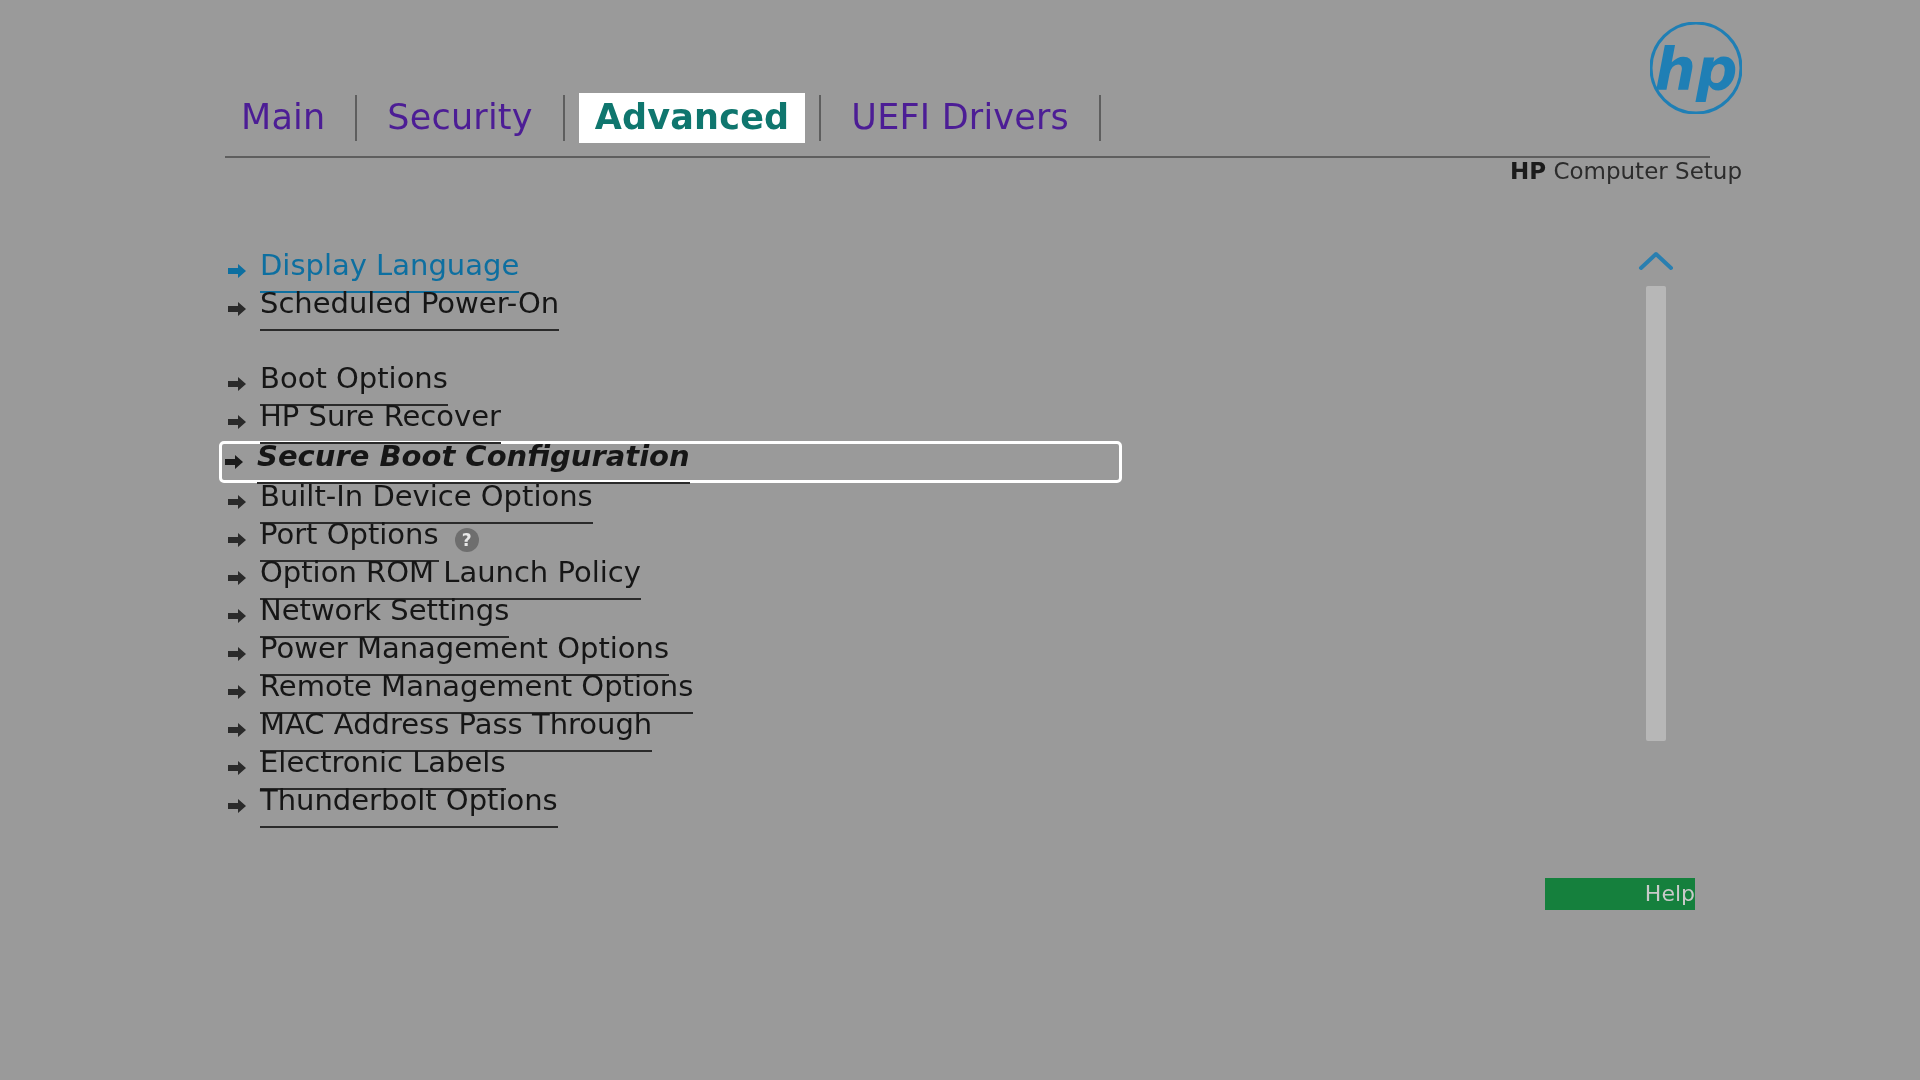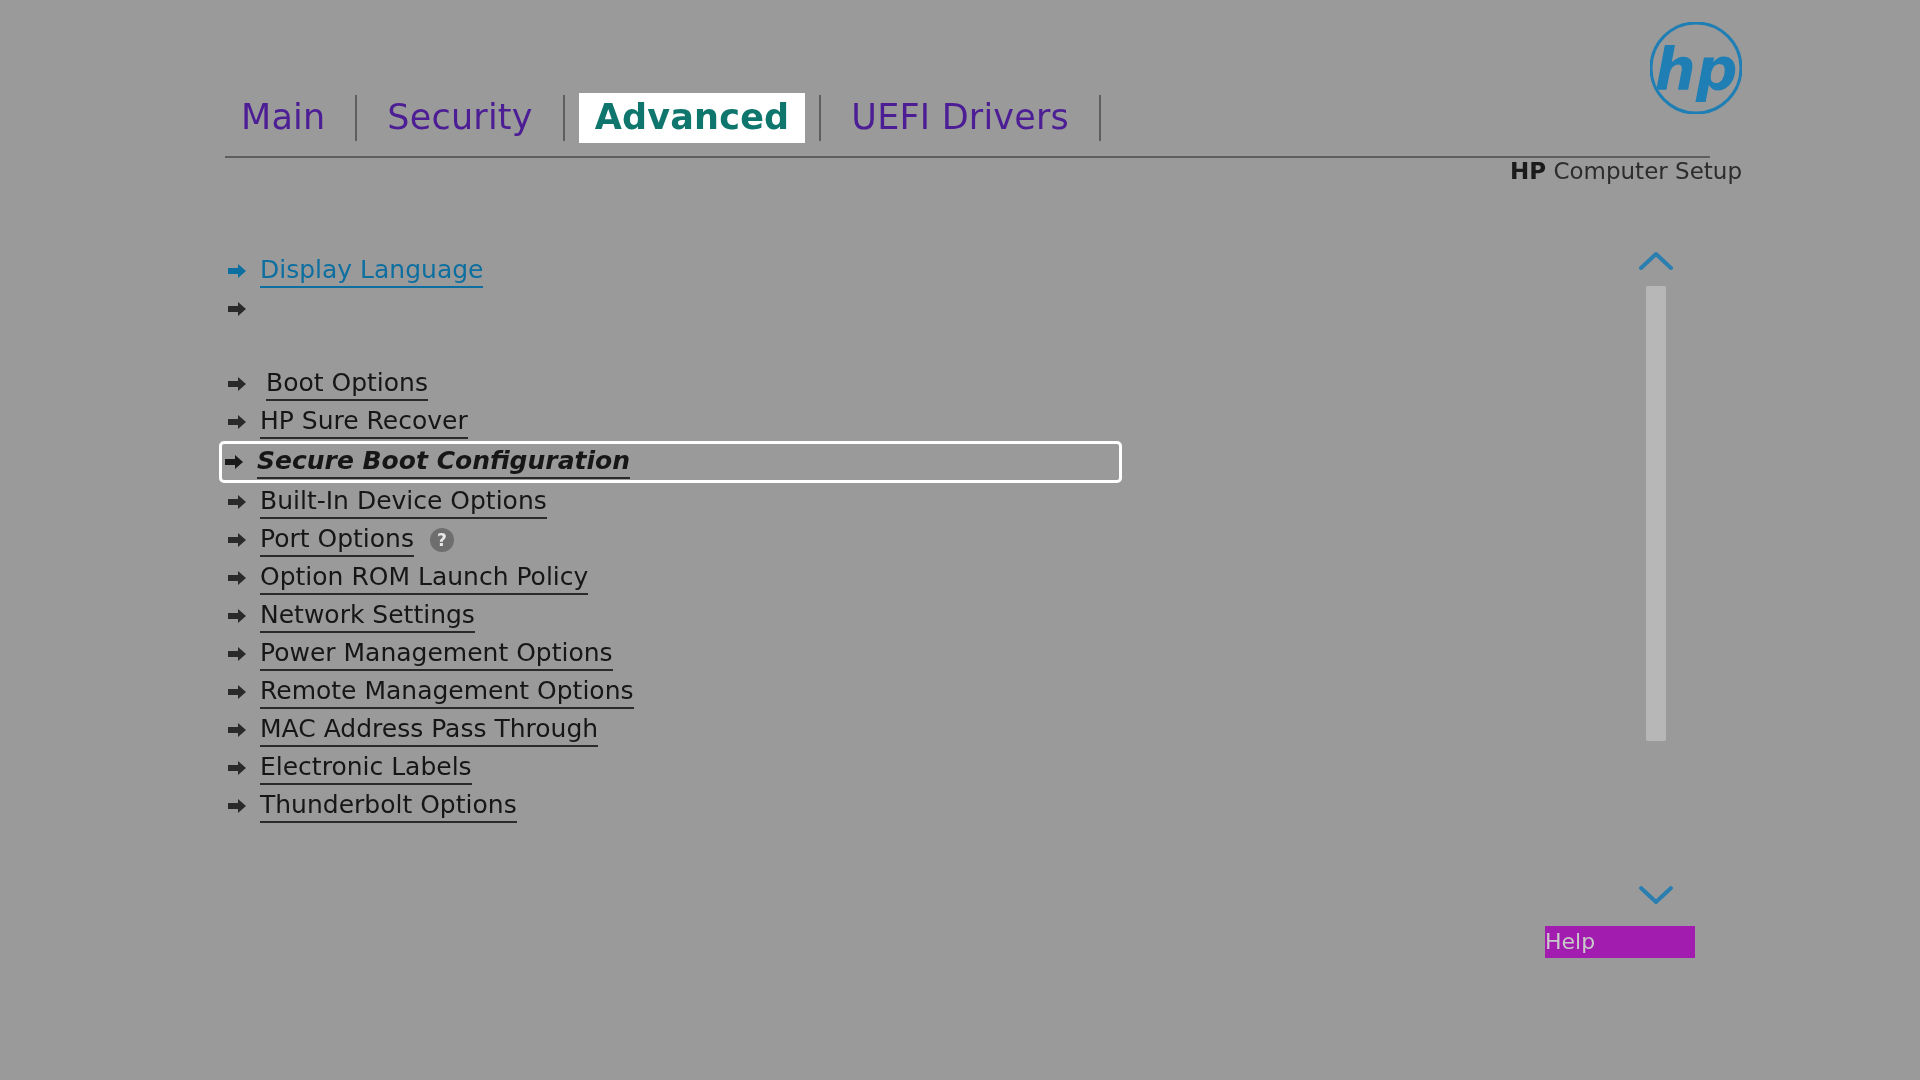--- a/index.html
+++ b/index.html
@@ -84,36 +84,36 @@
 
   .menu-item {
     display: flex;
     align-items: center;
     height: 38px;
     margin-bottom: 0px;
     padding-left: 4px;
     box-sizing: border-box;
   }
 
-  .menu-item.gap { margin-top: 37px; gap: 6px; }
+  .menu-item.gap { margin-top: 37px; }
 
   .arrow {
     width: 22px;
     height: 22px;
     margin-right: 12px;
     flex: 0 0 auto;
     display: inline-block;
   }
 
   .label {
-    font-size: 25px;
+    font-size: 29px;
     color: #161616;
     border-bottom: 2px solid #2a2a2a;
     line-height: 30px;
-    padding-bottom: 1px;
+    padding-bottom: 11px;
     white-space: nowrap;
   }
 
   .menu-item.active .label {
     color: #0d6fa0;
     border-bottom-color: #0d6fa0;
   }
 
   .menu-item.focused {
     border: 3px solid #ffffff;
@@ -171,28 +171,28 @@
   #scroll-down {
     position: absolute;
     left: 0;
     bottom: 0;
   }
 
   
   #help-button {
     position: absolute;
     left: 1545px;
-    top: 926px;
+    top: 878px;
     width: 150px;
     height: 32px;
-    background: #a21caf;
+    background: #15803d;
     color: #c9c9c9;
     font-size: 22px;
     line-height: 32px;
-    text-align: left;
+    text-align: right;
   }
 </style>
 </head>
 <body>
 
 <div id="screen">
 
   <div id="hp-logo">
     <svg width="92" height="92" viewBox="0 0 92 92" xmlns="http://www.w3.org/2000/svg">
       <circle cx="46" cy="46" r="45" fill="none" stroke="#1f7fb5" stroke-width="3"></circle>
@@ -225,20 +225,21 @@
       </span>
       <span class="label">Display Language</span>
     </div>
 
     <div class="menu-item">
       <span class="arrow">
         <svg width="22" height="22" viewBox="0 0 22 22">
             <path d="M2 8 h10 V4 l8 7 -8 7 v-4 H2 z" fill="#2a2a2a"></path>
           </svg>
       </span>
+      <span class="label">Scheduled Power-On</span>
     </div>
 
     <div class="menu-item gap">
       <span class="arrow">
         <svg width="22" height="22" viewBox="0 0 22 22">
             <path d="M2 8 h10 V4 l8 7 -8 7 v-4 H2 z" fill="#2a2a2a"></path>
           </svg>
       </span>
       <span class="label">Boot Options</span>
     </div>

